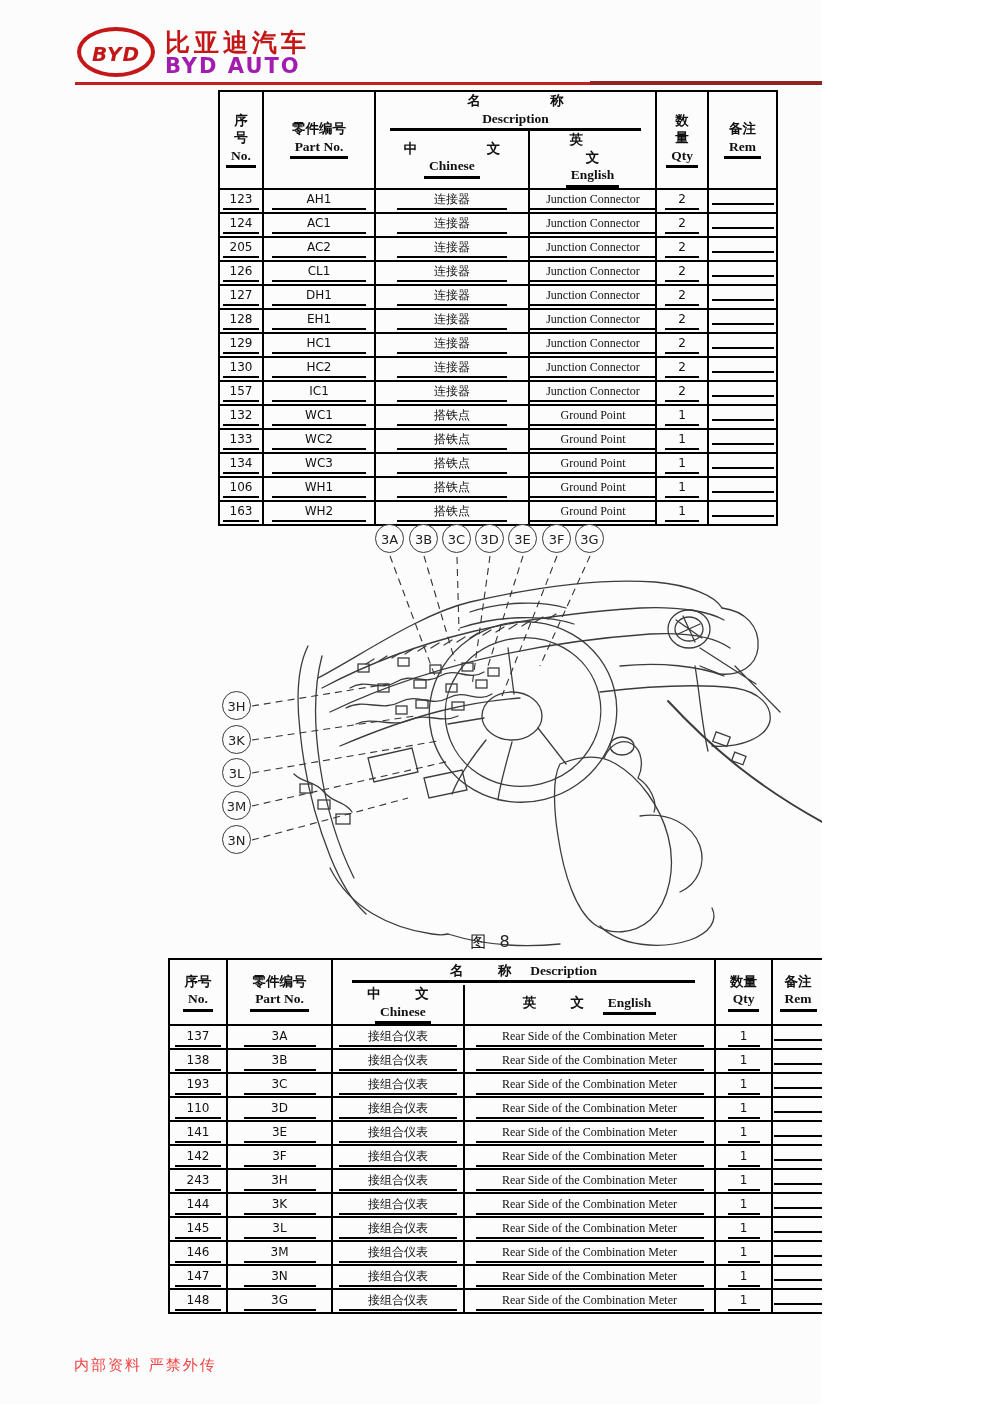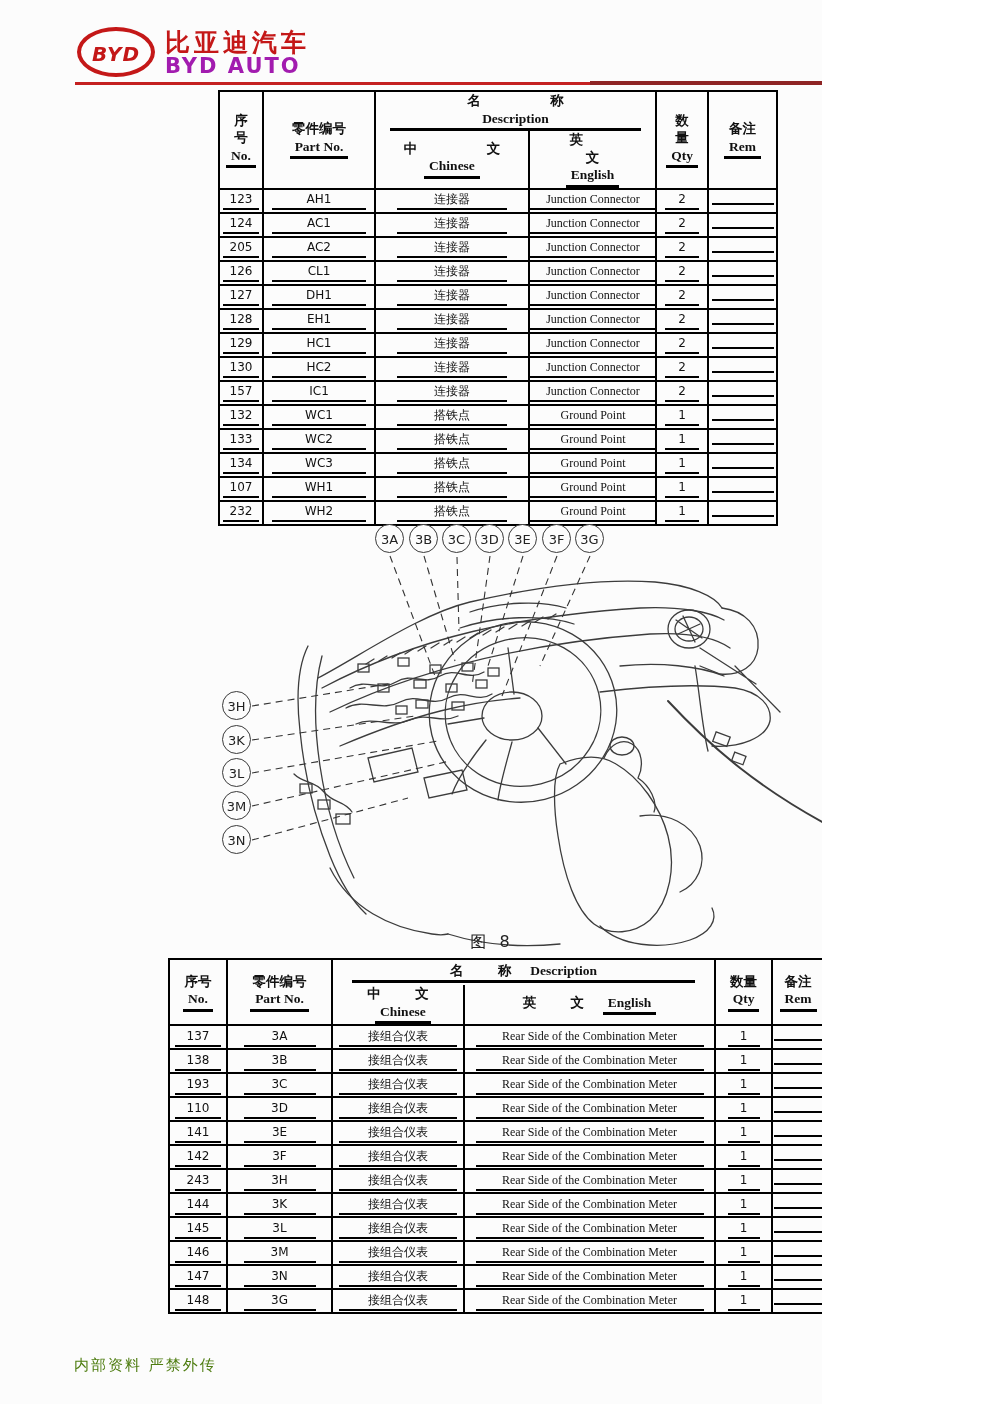--- a/index.html
+++ b/index.html
@@ -45,21 +45,21 @@
   .t2 th{height:25px;}
 
   
   .figure{left:0;top:516px;width:993px;height:442px;}
   .figure svg{position:absolute;left:0;top:0;}
   .callout{position:absolute;width:29px;height:29px;border:1.6px solid #3a3a3a;border-radius:50%;
            background:#fcfcfc;text-align:center;line-height:29px;font-size:13px;color:#222;box-sizing:border-box;z-index:2;}
   .caption{left:442px;top:416px;width:100px;text-align:center;font-size:16px;color:#222;letter-spacing:4px;}
 
   
-  .footer-note{left:74px;top:1356px;font-size:15px;color:#4d7c0f;letter-spacing:2px;}
+  .footer-note{left:74px;top:1356px;font-size:15px;color:#ef4444;letter-spacing:2px;}
   .watermark{left:796px;top:1340px;width:196px;height:60px;}
   .wm-text{position:absolute;left:56px;top:10px;font-size:26px;font-weight:bold;color:#dedede;
            letter-spacing:2px;text-shadow:1px 1px 0 #ffffff,-1px -1px 0 #c6c6c6;}
 </style>
 </head>
 <body>
 
 <div class="page">
 
   <div class="abs logo-oval">BYD</div>
@@ -204,29 +204,29 @@
         </tr>
         <tr>
           <td class="c-no"><span class="u">134</span></td>
           <td class="c-part"><span class="u">WC3</span></td>
           <td class="c-cn"><span class="u">搭铁点</span></td>
           <td class="c-en"><span class="u">Ground Point</span></td>
           <td class="c-qty"><span class="u">1</span></td>
           <td class="c-rem"><span class="u"></span></td>
         </tr>
         <tr>
-          <td class="c-no"><span class="u">107</span></td>
+          <td class="c-no"><span class="u">106</span></td>
           <td class="c-part"><span class="u">WH1</span></td>
           <td class="c-cn"><span class="u">搭铁点</span></td>
           <td class="c-en"><span class="u">Ground Point</span></td>
           <td class="c-qty"><span class="u">1</span></td>
           <td class="c-rem"><span class="u"></span></td>
         </tr>
         <tr>
-          <td class="c-no"><span class="u">232</span></td>
+          <td class="c-no"><span class="u">163</span></td>
           <td class="c-part"><span class="u">WH2</span></td>
           <td class="c-cn"><span class="u">搭铁点</span></td>
           <td class="c-en"><span class="u">Ground Point</span></td>
           <td class="c-qty"><span class="u">1</span></td>
           <td class="c-rem"><span class="u"></span></td>
         </tr>
       </tbody>
   </table>
 
   <div class="abs figure">

